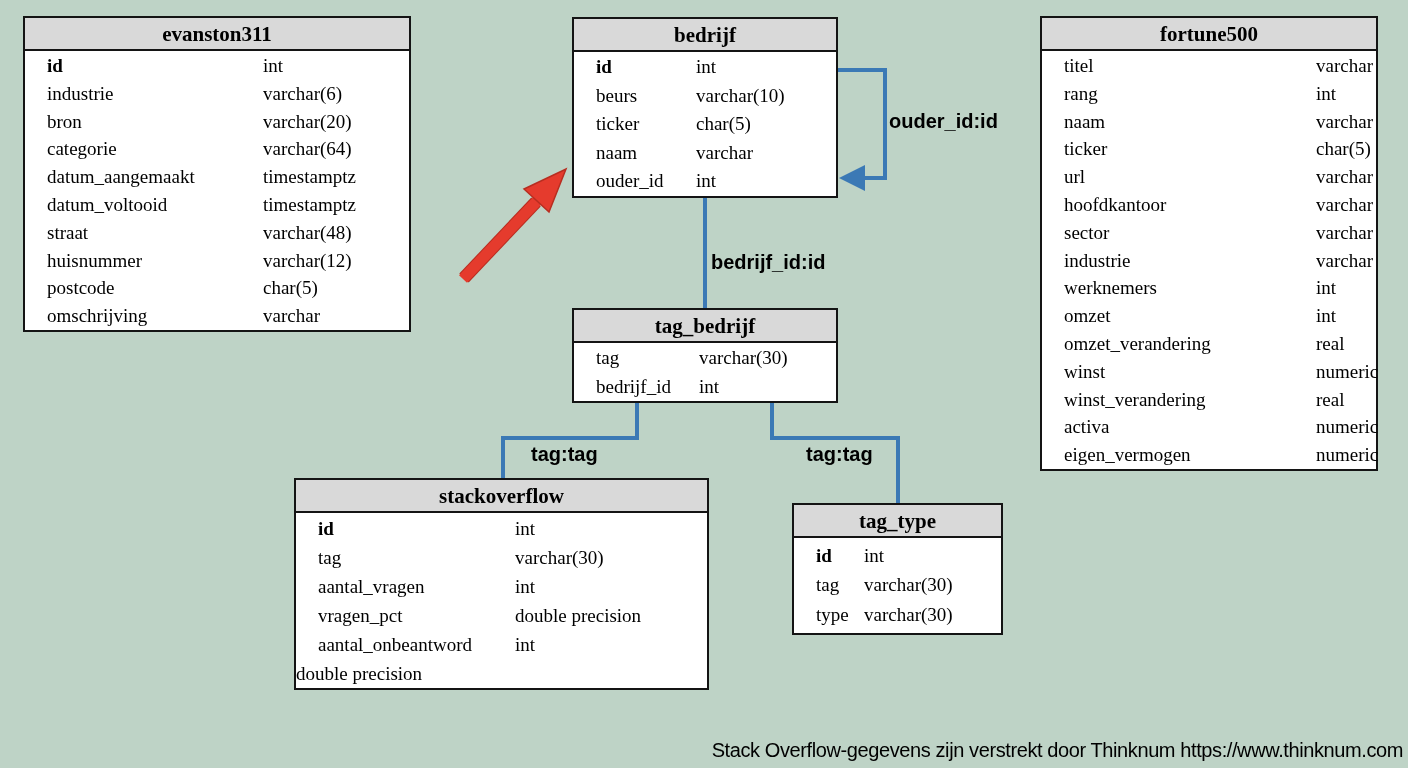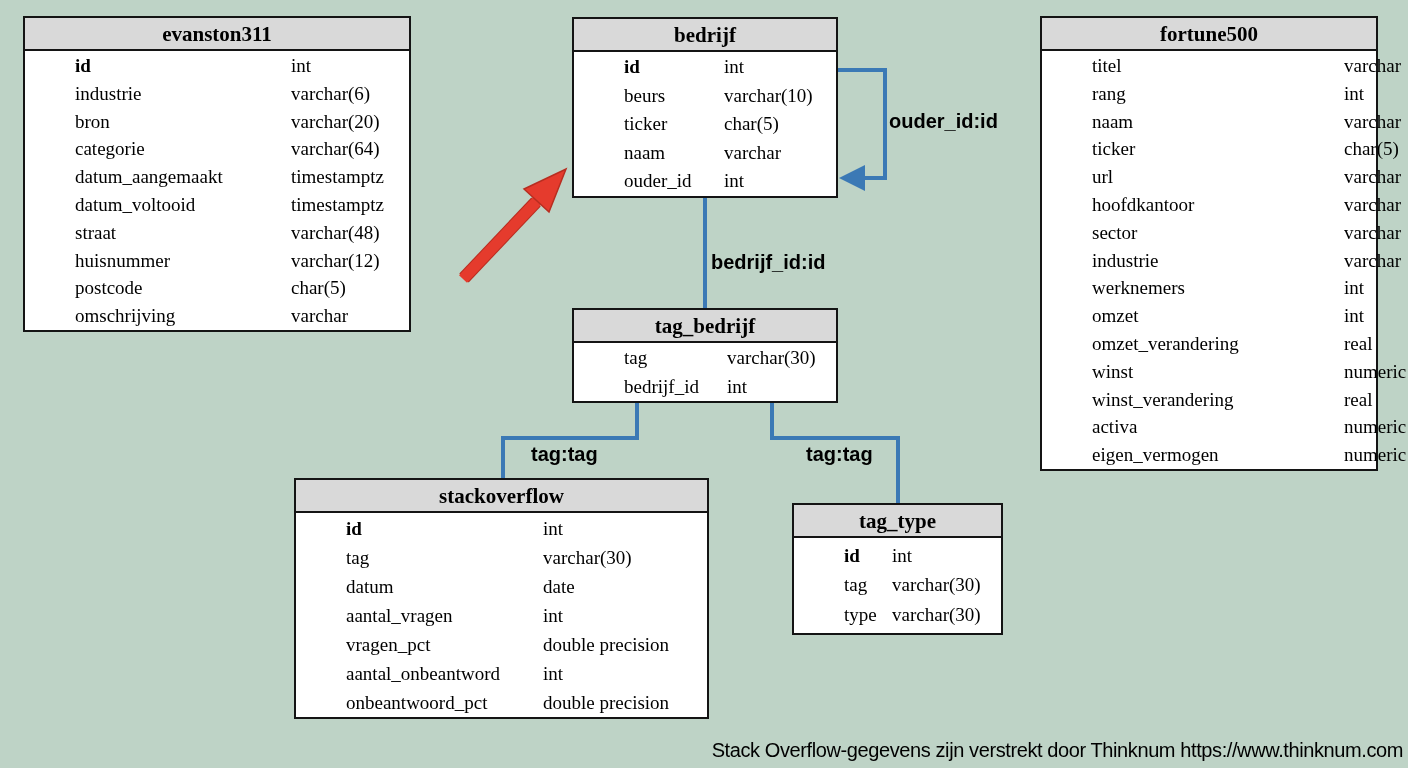--- a/index.html
+++ b/index.html
@@ -38,21 +38,21 @@
     height:33px;
     line-height:33px;
     background:var(--hdr);
     border-bottom:2px solid var(--border);
     text-align:center;
     font-weight:bold;
     font-size:21px;
   }
   .tbl-body{padding-top:1px;}
   .row{display:flex;font-size:19px;white-space:nowrap;}
-  .fname{padding-left:22px;flex:none;margin-left:28px;}
+  .fname{padding-left:22px;flex:none;}
   .pk{font-weight:bold;}
   .ftype{flex:none;}
 
   
   .t0{left:23px;top:16px;width:388px;}   .t0 .row{line-height:27.8px;} .t0 .fname{width:238px;}
   .t1{left:572px;top:17px;width:266px;}  .t1 .row{line-height:28.6px;} .t1 .fname{width:122px;}
   .t2{left:1040px;top:16px;width:338px;} .t2 .row{line-height:27.8px;gap:44px;} .t2 .fname{width:230px;}
   .t3{left:572px;top:308px;width:266px;} .t3 .row{line-height:28.6px;} .t3 .fname{width:125px;}
   .t4{left:294px;top:478px;width:415px;} .t4 .row{line-height:29px;}   .t4 .fname{width:219px;}
   .t5{left:792px;top:503px;width:211px;} .t5 .row{line-height:29.4px;} .t5 .tbl-body{padding:3px 0 4px;} .t5 .fname{width:70px;}
@@ -269,37 +269,32 @@
   <div class="tbl-body">
       <div class="row">
         <span class="fname pk">id</span>
         <span class="ftype">int</span>
       </div>
       <div class="row">
         <span class="fname">tag</span>
         <span class="ftype">varchar(30)</span>
       </div>
       <div class="row">
-        <span class="fname">datum</span>
-        <span class="ftype">date</span>
-      </div>
-      <div class="row">
         <span class="fname">aantal_vragen</span>
         <span class="ftype">int</span>
       </div>
       <div class="row">
         <span class="fname">vragen_pct</span>
         <span class="ftype">double precision</span>
       </div>
       <div class="row">
         <span class="fname">aantal_onbeantword</span>
         <span class="ftype">int</span>
       </div>
       <div class="row">
-        <span class="fname">onbeantwoord_pct</span>
         <span class="ftype">double precision</span>
       </div>
     </div>
 </div>
 
 <div class="tbl t5">
   <div class="tbl-header">
     <span>tag_type</span>
   </div>
   <div class="tbl-body">

